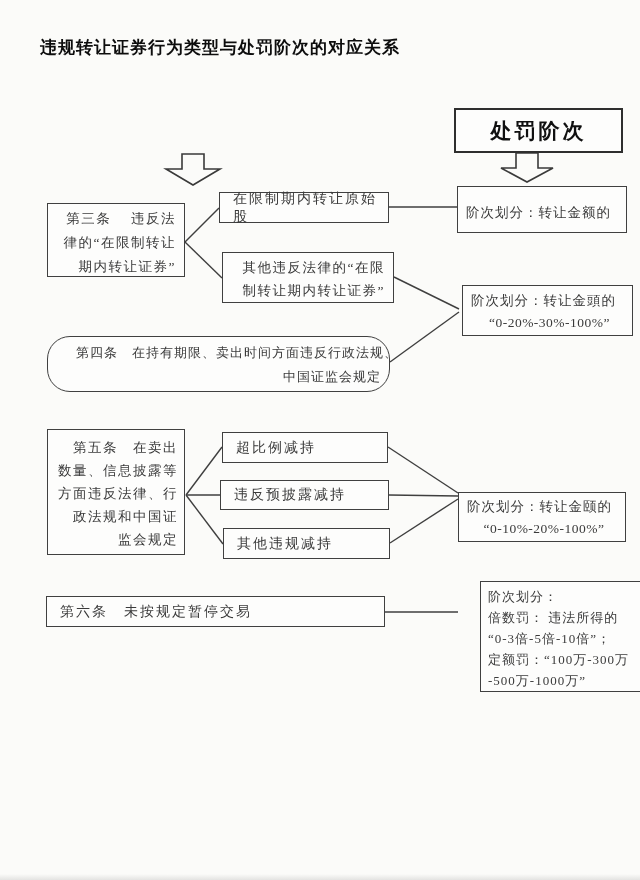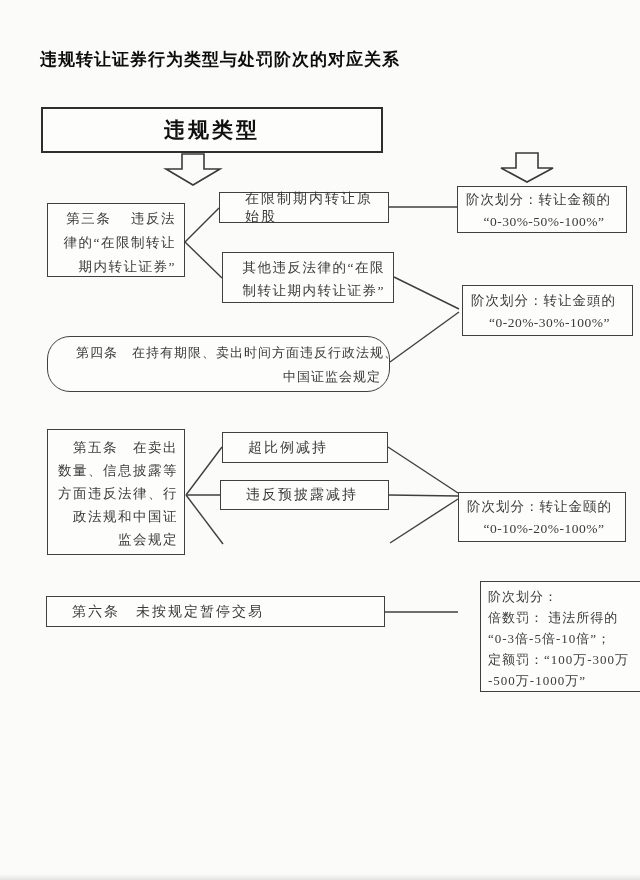--- a/index.html
+++ b/index.html
@@ -6,50 +6,50 @@
   body{
     width:640px;height:880px;
     background:#f4f4f2;
     font-family:"Liberation Serif", serif;
   }
   .page{
     position:relative;width:640px;height:880px;overflow:hidden;
     background:#fbfbf9;
   }
   .title{
-    position:absolute;left:40px;top:48px;margin:0;
+    position:absolute;left:40px;top:36px;margin:0;
     font-family:"Liberation Sans", sans-serif;
     font-size:17px;font-weight:bold;color:#0d0d0d;letter-spacing:1px;
   }
   .wires{position:absolute;left:0;top:0;z-index:1;}
   .wires line{stroke:#3f3f3f;stroke-width:1.4;}
   .block-arrow{fill:#fbfbf9;stroke:#3a3a3a;stroke-width:1.6;stroke-linejoin:miter;}
   .box{
     position:absolute;z-index:2;box-sizing:border-box;
     background:#fdfdfc;border:1.6px solid #404040;
     color:#3a3a3a;font-size:13.5px;
   }
   .header-box{
     display:flex;align-items:center;justify-content:center;
     font-family:"Liberation Sans", sans-serif;
     font-weight:bold;font-size:21px;color:#101010;
     border-width:2px;border-color:#2e2e2e;letter-spacing:3px;
   }
   .single{
     display:flex;align-items:center;
-    padding-left:25px;letter-spacing:2px;font-size:14px;
+    padding-left:13px;letter-spacing:2px;font-size:14px;
   }
   .multi{padding:3px 8px 0 10px;}
   .multi .ln{line-height:23px;letter-spacing:1.5px;white-space:nowrap;text-align:right;}
   .a3 .ln{line-height:24px;}
   .a4{padding:4px 8px 0 28px;border-radius:23px;}
   .a4 .ln{line-height:24px;letter-spacing:1px;font-size:13px;}
   .a5{padding:6px 6px 11px 10px;}
   .penalty .ln{line-height:22px;letter-spacing:1px;white-space:nowrap;}
-  .penalty{padding:2px 4px 0 8px;}
+  .penalty{padding:15px 4px 0 8px;}
   .penalty .ln2{text-align:center;letter-spacing:0.5px;}
   .p2{padding-top:4px;}
   .p3{padding-top:3px;}
   .p4{padding:4px 4px 0 7px;}
   .p4 .ln{line-height:21px;letter-spacing:1px;white-space:nowrap;font-size:13px;}
   .scan-edge{
     position:absolute;left:0;bottom:0;width:640px;height:6px;z-index:3;
     background:linear-gradient(to bottom, rgba(0,0,0,0), rgba(120,120,120,0.18));
   }
 </style>
@@ -74,40 +74,39 @@
     <line x1="186" y1="495" x2="222" y2="447"></line>
     <line x1="186" y1="495" x2="220" y2="495"></line>
     <line x1="186" y1="495" x2="223" y2="544"></line>
     <line x1="388" y1="447" x2="458" y2="493"></line>
     <line x1="389" y1="495" x2="458" y2="496"></line>
     <line x1="390" y1="543" x2="458" y2="499"></line>
 
     <line x1="385" y1="612" x2="458" y2="612"></line>
   </svg>
 
-  <div class="box header-box" style="left:41px;top:107px;width:342px;height:46px">
-    <span>违规类型</span>
+  <div class="box header-box" style="left:454px;top:108px;width:169px;height:45px">
+    <span>处罚阶次</span>
   </div>
 
   <div class="box multi a3" style="left:47px;top:203px;width:138px;height:74px">
     <div class="ln">第三条　 违反法</div>
     <div class="ln">律的“在限制转让</div>
     <div class="ln">期内转让证券”</div>
   </div>
 
   <div class="box single" style="left:219px;top:192px;width:170px;height:31px">在限制期内转让原始股</div>
 
   <div class="box multi" style="left:222px;top:252px;width:172px;height:51px">
     <div class="ln">其他违反法律的“在限</div>
     <div class="ln">制转让期内转让证券”</div>
   </div>
 
   <div class="box penalty" style="left:457px;top:186px;width:170px;height:47px">
     <div class="ln">阶次划分：转让金额的</div>
-    <div class="ln ln2">“0-30%-50%-100%”</div>
   </div>
 
   <div class="box penalty p2" style="left:462px;top:285px;width:171px;height:51px">
     <div class="ln">阶次划分：转让金頭的</div>
     <div class="ln ln2">“0-20%-30%-100%”</div>
   </div>
 
   <div class="box multi a4" style="left:47px;top:336px;width:343px;height:56px">
     <div class="ln">第四条　在持有期限、卖出时间方面违反行政法规、</div>
     <div class="ln">中国证监会规定</div>
@@ -116,20 +115,21 @@
   <div class="box multi a5" style="left:47px;top:429px;width:138px;height:126px">
     <div class="ln">第五条　在卖出</div>
     <div class="ln">数量、信息披露等</div>
     <div class="ln">方面违反法律、行</div>
     <div class="ln">政法规和中国证</div>
     <div class="ln">监会规定</div>
   </div>
 
   <div class="box single" style="left:222px;top:432px;width:166px;height:31px">超比例减持</div>
   <div class="box single" style="left:220px;top:480px;width:169px;height:30px">违反预披露减持</div>
+  <div class="box single" style="left:223px;top:528px;width:167px;height:31px">其他违规减持</div>
 
   <div class="box penalty p3" style="left:458px;top:492px;width:168px;height:50px">
     <div class="ln">阶次划分：转让金颐的</div>
     <div class="ln ln2">“0-10%-20%-100%”</div>
   </div>
 
   <div class="box single" style="left:46px;top:596px;width:339px;height:31px">第六条　未按规定暂停交易</div>
 
   <div class="box p4" style="left:480px;top:581px;width:187px;height:111px">
     <div class="ln">阶次划分：</div>

